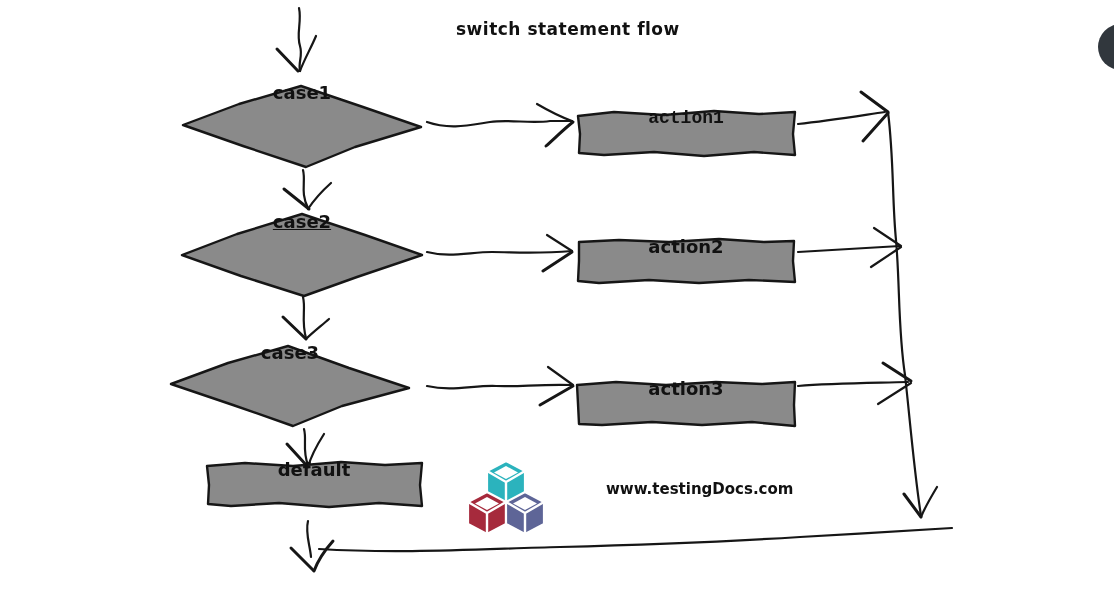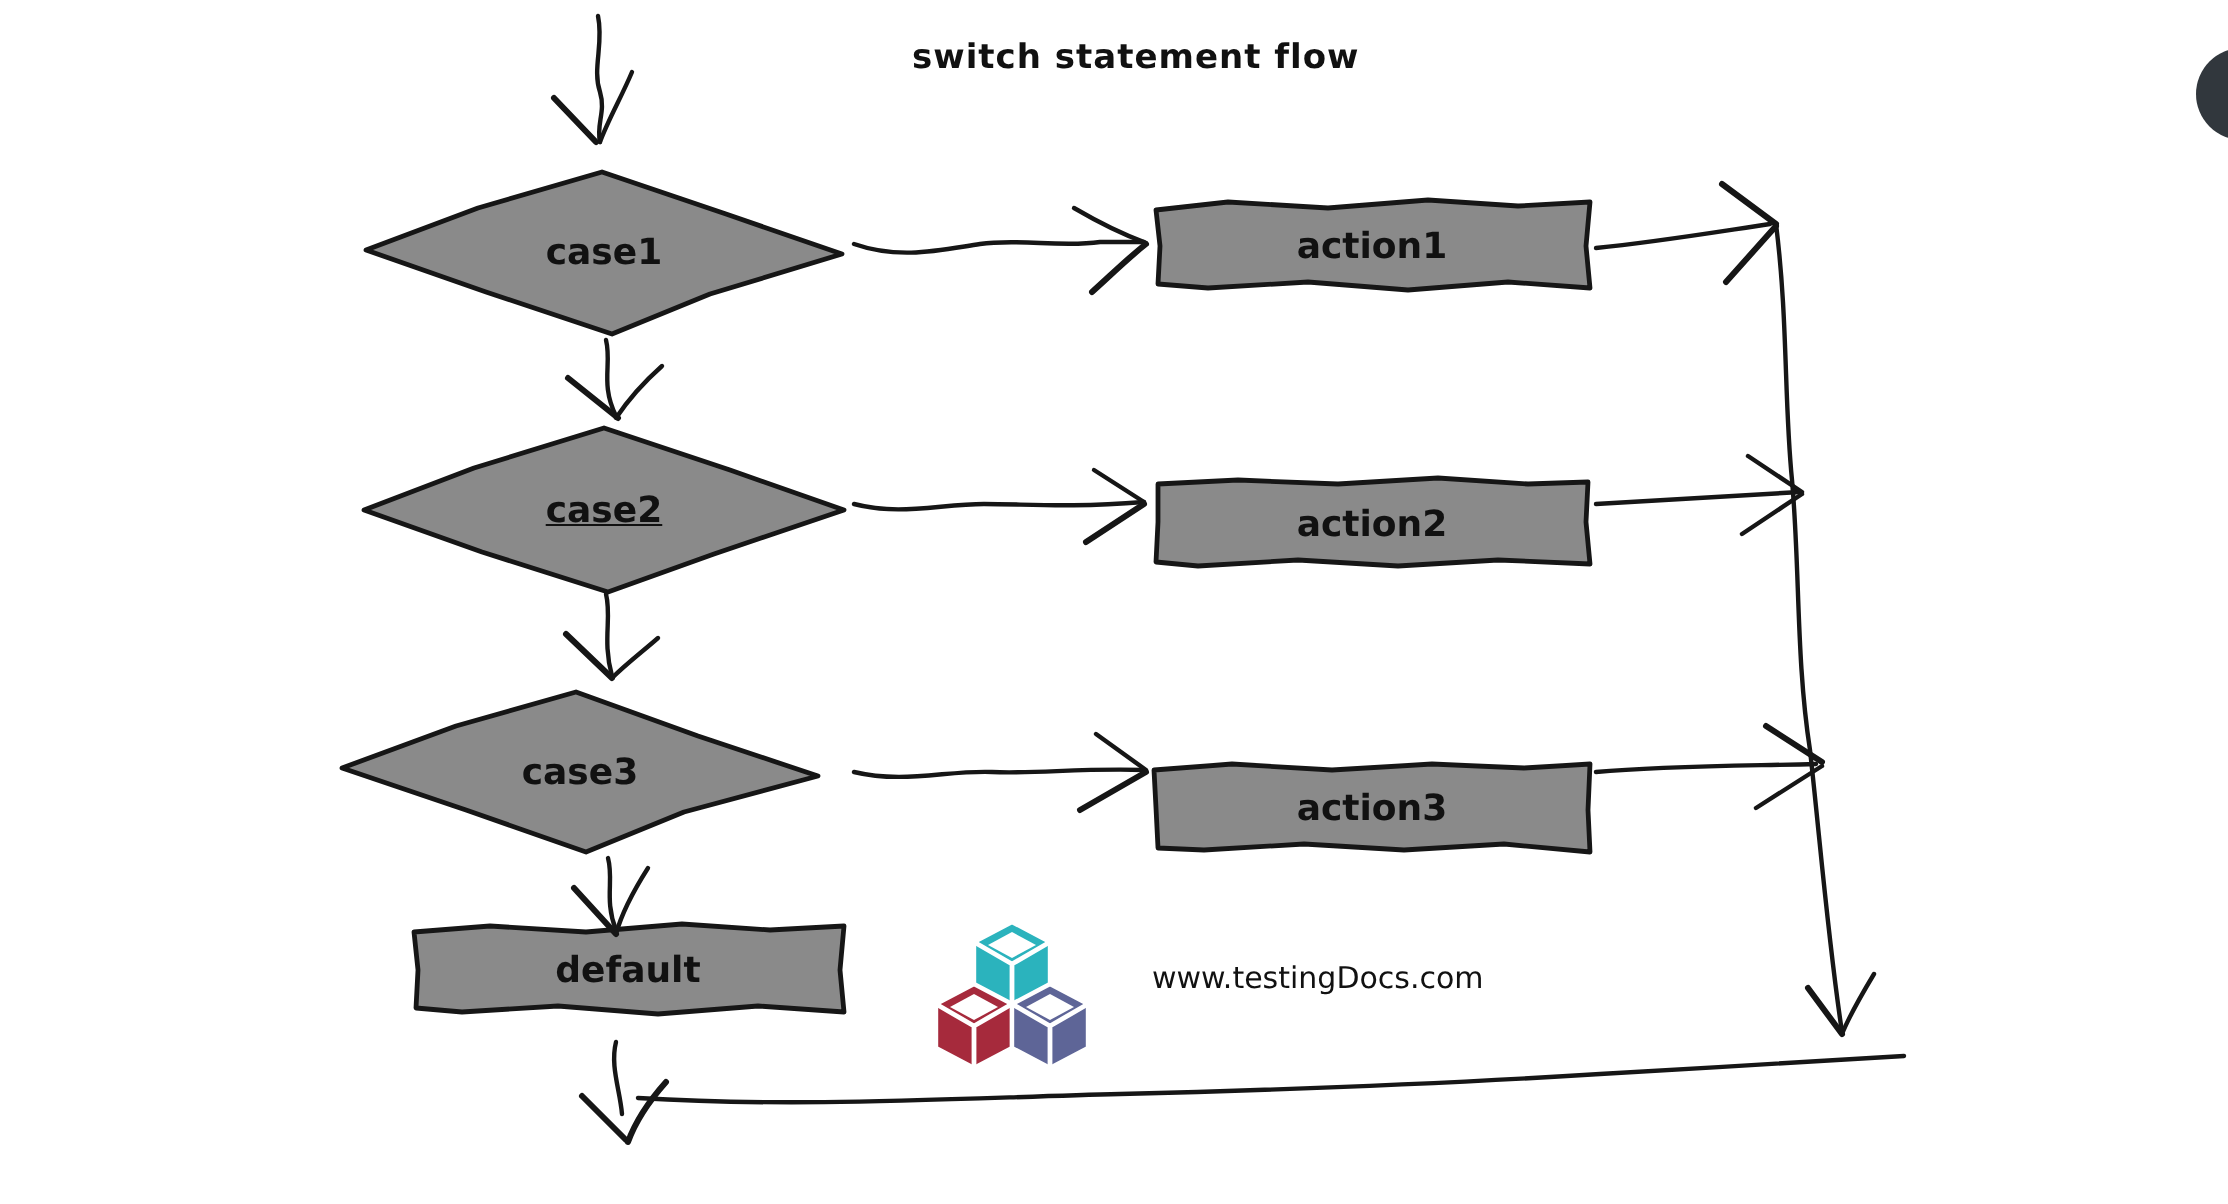--- a/index.html
+++ b/index.html
@@ -12,41 +12,41 @@
     color: var(--text, #111);
   }
   .abs { position: absolute; }
 
   
   #title {
     left: 456px; top: 19px;
     font-size: 17px; font-weight: bold; letter-spacing: 0.5px;
   }
   #watermark {
-    left: 576px; top: 480px;
-    font-size: 15px; font-weight: normal;
-  }
-
-  
-  .node { display: flex; align-items: center; justify-content: center; }
+    left: 606px; top: 480px;
+    font-size: 15px; font-weight: bold;
+  }
+
+  
+  .node { display: flex; align-items: flex-start; justify-content: center; }
   .node svg.shape { position: absolute; left: 0; top: 0; width: 100%; height: 100%; }
   .node .label {
     position: relative; z-index: 2;
     font-size: 18px; font-weight: 600; color: var(--text, #111);
   }
   .shape polygon {
     fill: var(--shape_fill, #8a8a8a);
     stroke: var(--line, #161616);
     stroke-width: 2.4;
     stroke-linejoin: round;
   }
   #node-case1   { left: 179px; top:  82px; width: 246px; height: 88px; }
   #node-case2   { left: 179px; top: 211px; width: 246px; height: 88px; text-decoration: underline; }
   #node-case3   { left: 167px; top: 342px; width: 246px; height: 88px; }
-  #node-action1 { left: 574px; top:  97px; width: 224px; height: 52px; }
+  #node-action1 { left: 574px; top:  108px; width: 224px; height: 52px; font-family: Liberation Mono, monospace; }
   #node-action2 { left: 574px; top: 236px; width: 224px; height: 52px; }
   #node-action3 { left: 574px; top: 378px; width: 224px; height: 52px; }
   #node-default { left: 203px; top: 459px; width: 222px; height: 52px; }
 
   
   #connectors { left: 0; top: 0; width: 1114px; height: 602px; z-index: 1; }
   .ln {
     fill: none;
     stroke: var(--line, #161616);
     stroke-width: 2.2;

